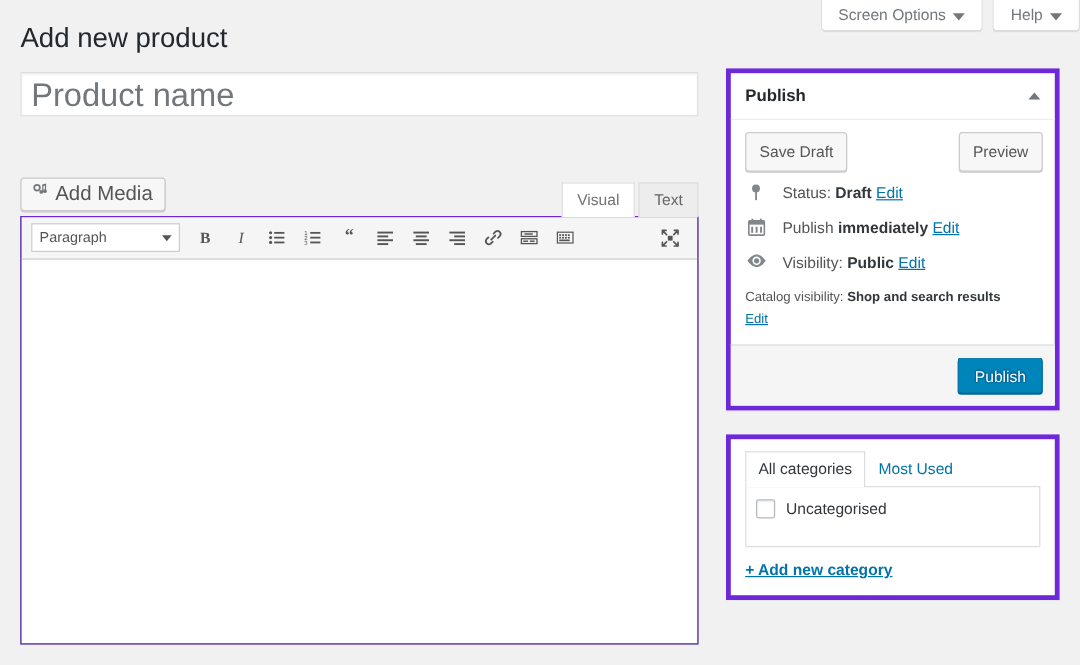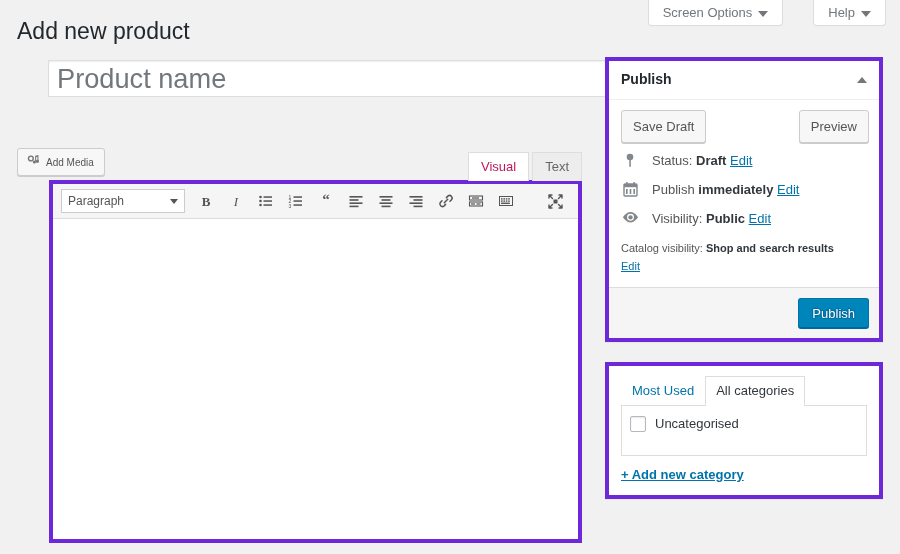--- a/index.html
+++ b/index.html
@@ -9,23 +9,23 @@
     overflow: hidden;
     background: #f1f1f1;
     font-family: "Liberation Sans", sans-serif;
     color: #444;
     -webkit-font-smoothing: antialiased;
   }
 
   
   .screen-meta {
     position: absolute;
-    top: 0; right: 14px;
-    display: flex;
-    gap: 30px;
+    top: 0; right: 0;
+    display: flex;
+    gap: 8px;
     z-index: 20;
     justify-content: space-between;
   }
   .screen-meta-btn {
     background: #fff;
     border: 1px solid #ddd;
     border-top: none;
     border-radius: 0 0 4px 4px;
     height: 26px;
     padding: 0 14px;
@@ -59,21 +59,20 @@
     margin: 0;
     line-height: 29px;
   }
 
   
   .post-body {
     position: absolute;
     left: 17px;
     top: 60px;
     width: 620px;
-    margin-left: 31px;
   }
   .title-input {
     display: block;
     width: 565px;
     height: 37px;
     padding: 3px 8px;
     font-size: 1.7em;
     line-height: 100%;
     background: #fff;
     border: 1px solid #ddd;
@@ -98,21 +97,21 @@
   }
   .add-media-btn {
     display: inline-flex;
     align-items: center;
     gap: 5px;
     height: 28px;
     padding: 0 10px 0 8px;
     background: #f7f7f7;
     border: 1px solid #ccc;
     border-radius: 3px;
-    font-size: 10px;
+    font-size: 17px;
     color: #555;
     cursor: pointer;
     box-shadow: 0 1px 0 #ccc;
     vertical-align: top;
     font-family: "Liberation Sans", sans-serif;
   }
   .media-icon { display: block; }
 
   .editor-tabs {
     position: absolute;
@@ -129,29 +128,28 @@
     border: 1px solid #ddd;
     border-bottom: none;
     margin: 0 0 -1px 0;
     cursor: pointer;
     color: #666;
     background: #ededed;
     font-family: "Liberation Sans", sans-serif;
   }
   .etab.active {
     background: #fff;
-    color: #be185d;
+    color: #737373;
     border-color: #ddd;
   }
   .etab.inactive { margin-left: 3px; }
 
   .editor-container {
-    border: 4px solid #6d28d9;
+    border: 1px solid #6d28d9;
     background: #404040;
-    margin-left: 32px;
   }
   .mce-toolbar {
     background: #f5f5f5;
     border-bottom: 1px solid #ddd;
     height: 35px;
     display: flex;
     align-items: center;
     padding: 0 4px;
     position: relative;
   }
@@ -591,22 +589,22 @@
 
     <div class="submitbox-major">
       <button class="btn-primary">Publish</button>
     </div>
   </div>
 
   <div class="postbox">
 
     <div class="cat-body">
       <div class="cat-tabs">
+        <div class="cat-tab active">All categories</div>
         <div class="cat-tab">Most Used</div>
-        <div class="cat-tab active">All categories</div>
       </div>
 
       <div class="cat-list">
         <label class="cat-item">
           <span class="cb"></span>
           <span>Uncategorised</span>
         </label>
       </div>
 
       <a class="add-cat-link">+ Add new category</a>

